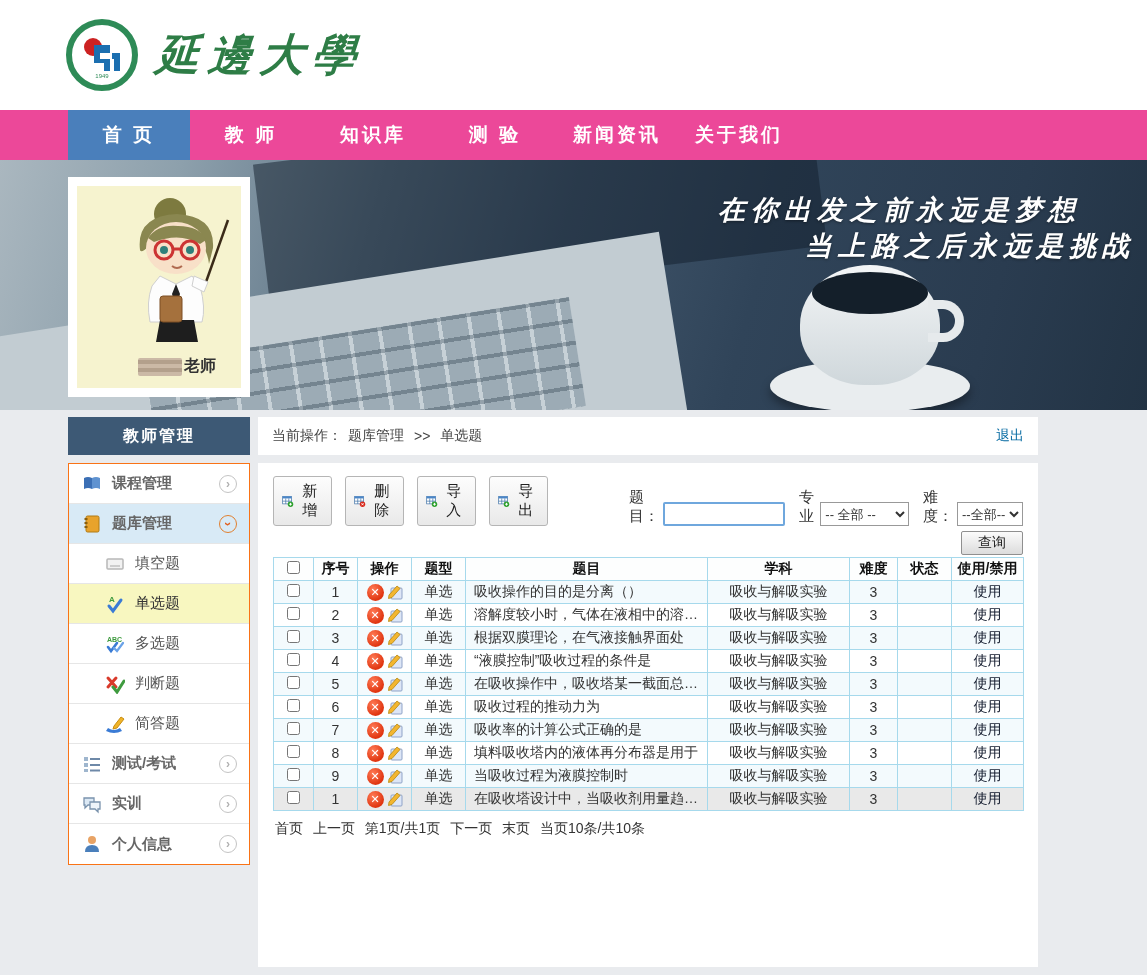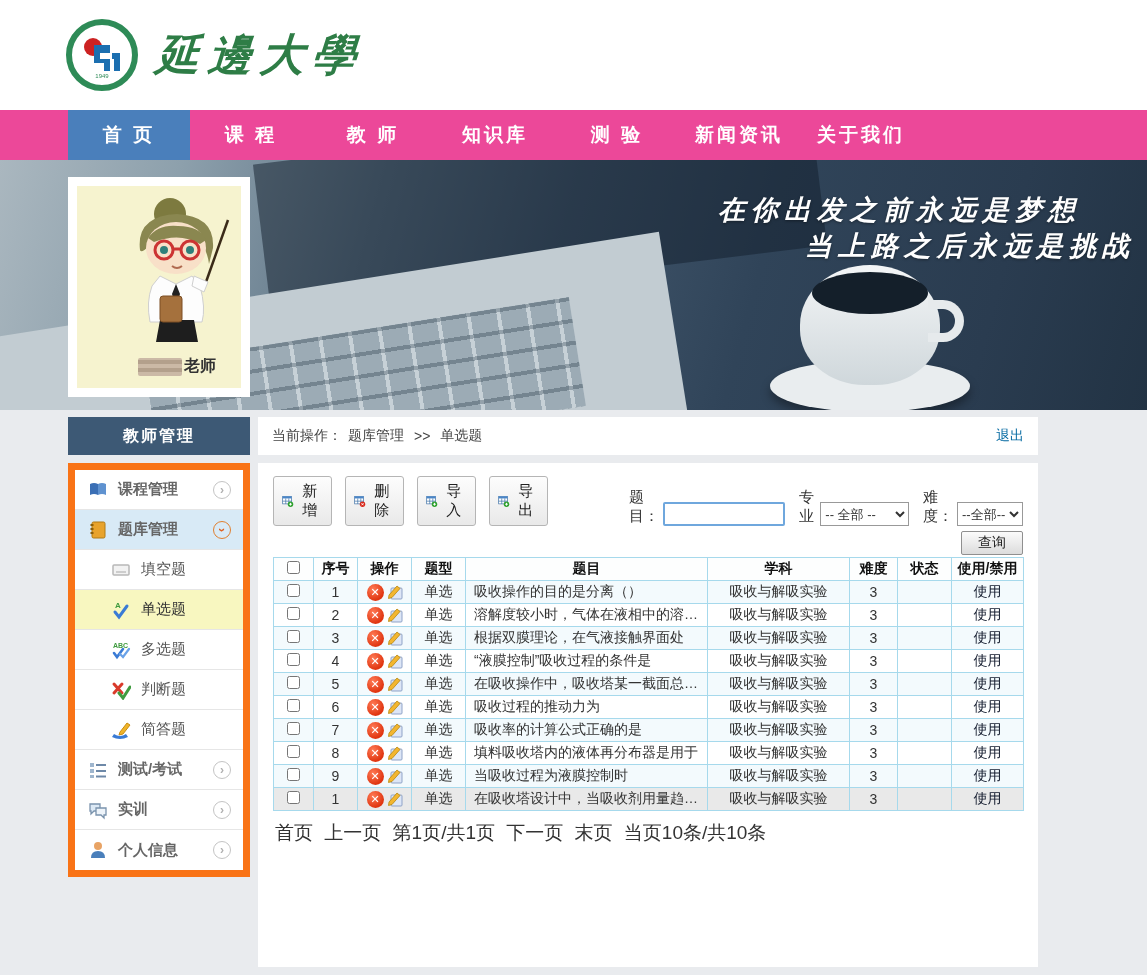--- a/index.html
+++ b/index.html
@@ -50,21 +50,21 @@
             background:repeating-linear-gradient(0deg,#cbb9a6 0 4px,#b3a08c 4px 8px),
                        repeating-linear-gradient(90deg,rgba(150,130,110,.55) 0 4px,rgba(205,190,170,.55) 4px 9px); }
 
   
   .content { position:absolute; top:410px; left:0; right:0; bottom:0; background:#e9ebee; }
 
   
   .sidebar { position:absolute; left:68px; top:7px; width:182px; }
   .sidebar-title { height:38px; background:#3d5975; color:#fff; font-size:16px; font-weight:bold;
                    display:flex; align-items:center; justify-content:center; letter-spacing:2px; }
-  .menu { margin-top:8px; background:#fff; border:7px solid #f97316; }
+  .menu { margin-top:8px; background:#fff; border:1px solid #f97316; }
   .menu-item { height:40px; display:flex; align-items:center; padding:0 12px 0 13px; border-bottom:1px solid #e6e6e6;
                font-size:15px; color:#666; font-weight:bold; cursor:pointer; position:relative; }
   .menu-item:last-child { border-bottom:none; }
   .menu-item .mi-icon { width:20px; height:20px; margin-right:10px; flex:0 0 auto; }
   .menu-item.sub { padding-left:36px; font-weight:normal; color:#555; }
   .menu-item.expanded { background:#d8eaf6; }
   .menu-item.active-sub { background:#f8f7c0; color:#333; }
   .chev { margin-left:auto; width:18px; height:18px; border:1px solid #c4c4c4; border-radius:50%;
           display:flex; align-items:center; justify-content:center; color:#b0b0b0; font-size:12px; line-height:1; }
   .chev.down { border-color:#e08030; color:#e06020; transform:rotate(90deg); }
@@ -101,21 +101,21 @@
   .qtable td.ttl { text-align:left; padding-left:8px; }
   .qtable tr:nth-child(odd) td { background:#f3fafd; }
   .qtable tr:nth-child(even) td { background:#ffffff; }
   .qtable tr.row-hl td { background:#e9e9e9; }
   .col-chk{width:40px;} .col-no{width:44px;} .col-op{width:54px;} .col-type{width:54px;}
   .col-title{width:242px;} .col-subj{width:142px;} .col-diff{width:48px;} .col-stat{width:54px;} .col-use{width:72px;}
   .op-icons { display:flex; align-items:center; justify-content:center; gap:3px; }
   .del-ic { width:17px; height:17px; border-radius:50%; background:radial-gradient(circle at 35% 30%,#ff7a55,#e03510 70%);
             color:#fff; font-size:11px; font-weight:bold; display:flex; align-items:center; justify-content:center; cursor:pointer; }
   .use-link { color:#0f172a; cursor:pointer; }
-  .pager { font-size:19px; color:#333; margin:9px 0 0 2px; }
+  .pager { font-size:14px; color:#333; margin:9px 0 0 2px; }
   .pager span { margin-right:6px; cursor:pointer; }
   .pager .pg-info, .pager .pg-count { cursor:default; }
 </style>
 </head>
 <body>
 
 <div class="page">
 
   <div class="top-header">
     <div class="emblem">
@@ -124,21 +124,20 @@
         <path d="M2 6 h16 v8 h-10 v6 h10 v12 h-6 v-8 h-10 z" fill="#1c6fb0"></path>
         <path d="M20 14 h8 v18 h-6 v-12 h-2 z" fill="#1c6fb0"></path>
       </svg>
       <div class="ring-txt">1949</div>
     </div>
     <div class="uni-name">延邊大學</div>
   </div>
 
   <div class="navbar">
     <div class="nav-item active">首 页</div>
-    <div class="nav-item">课 程</div>
     <div class="nav-item">教 师</div>
     <div class="nav-item">知识库</div>
     <div class="nav-item">测 验</div>
     <div class="nav-item">新闻资讯</div>
     <div class="nav-item">关于我们</div>
   </div>
 
   <div class="banner">
     <div class="screen-shadow"></div>
     <div class="desk"></div>

